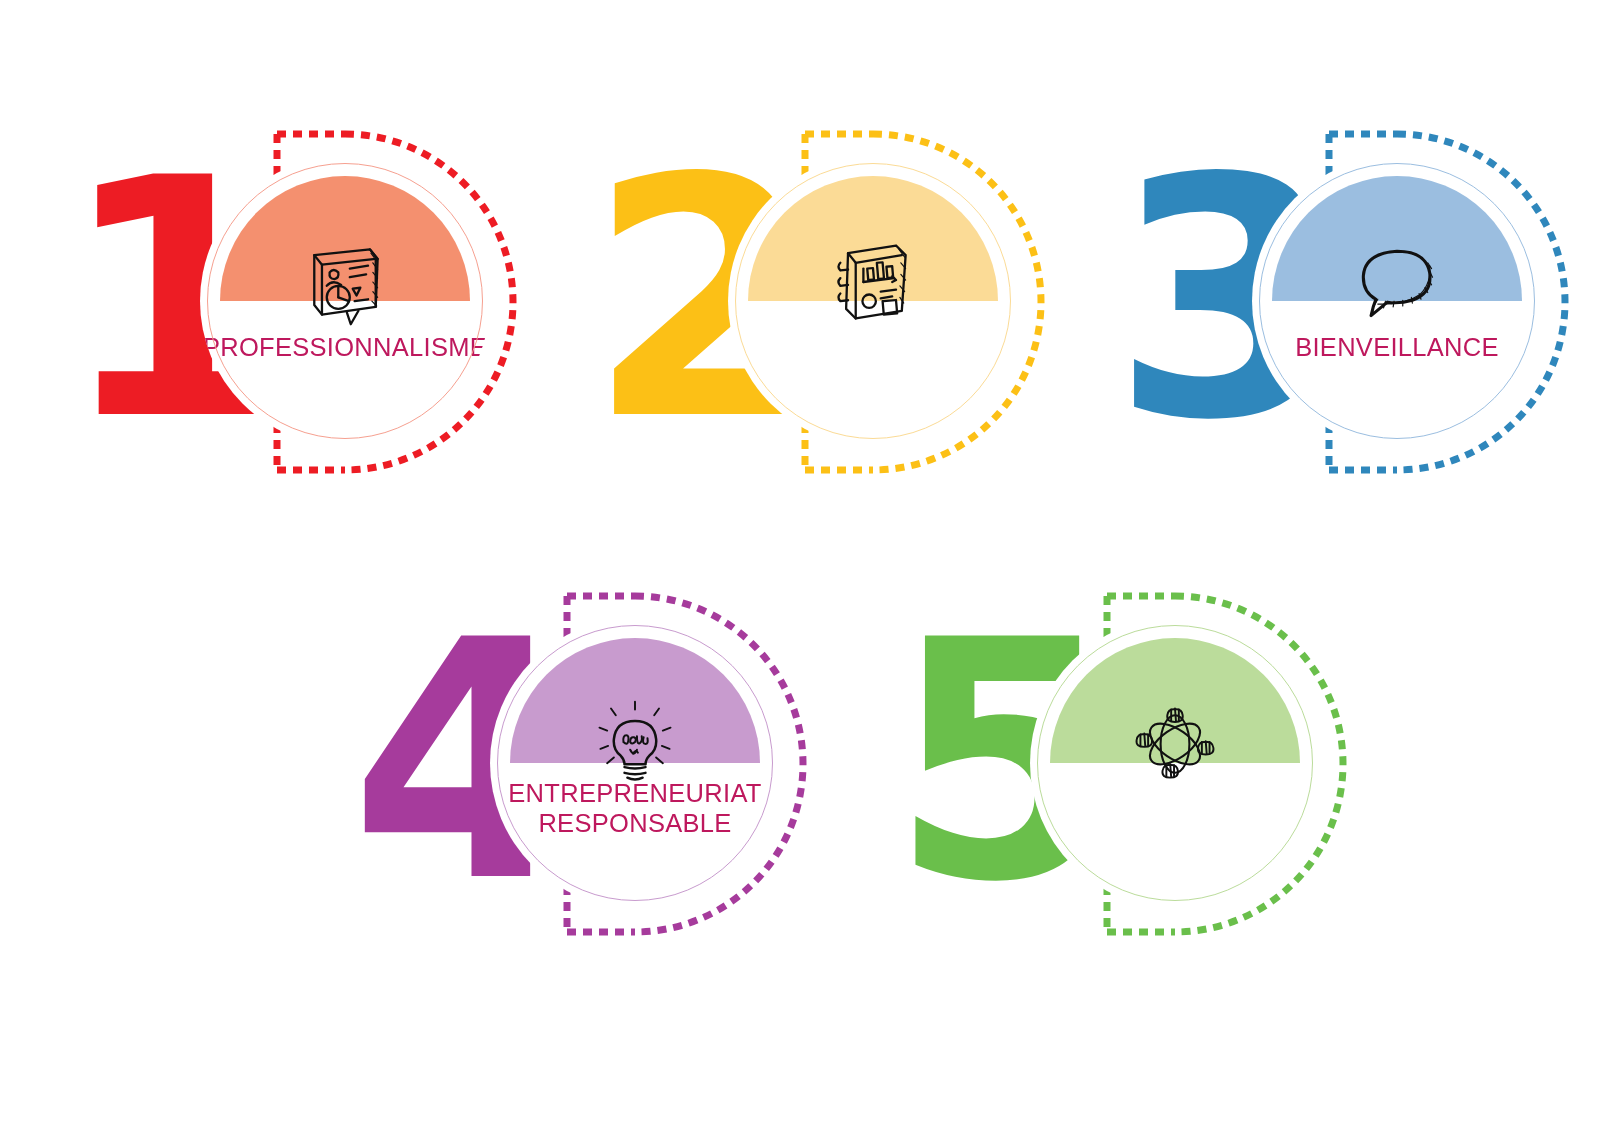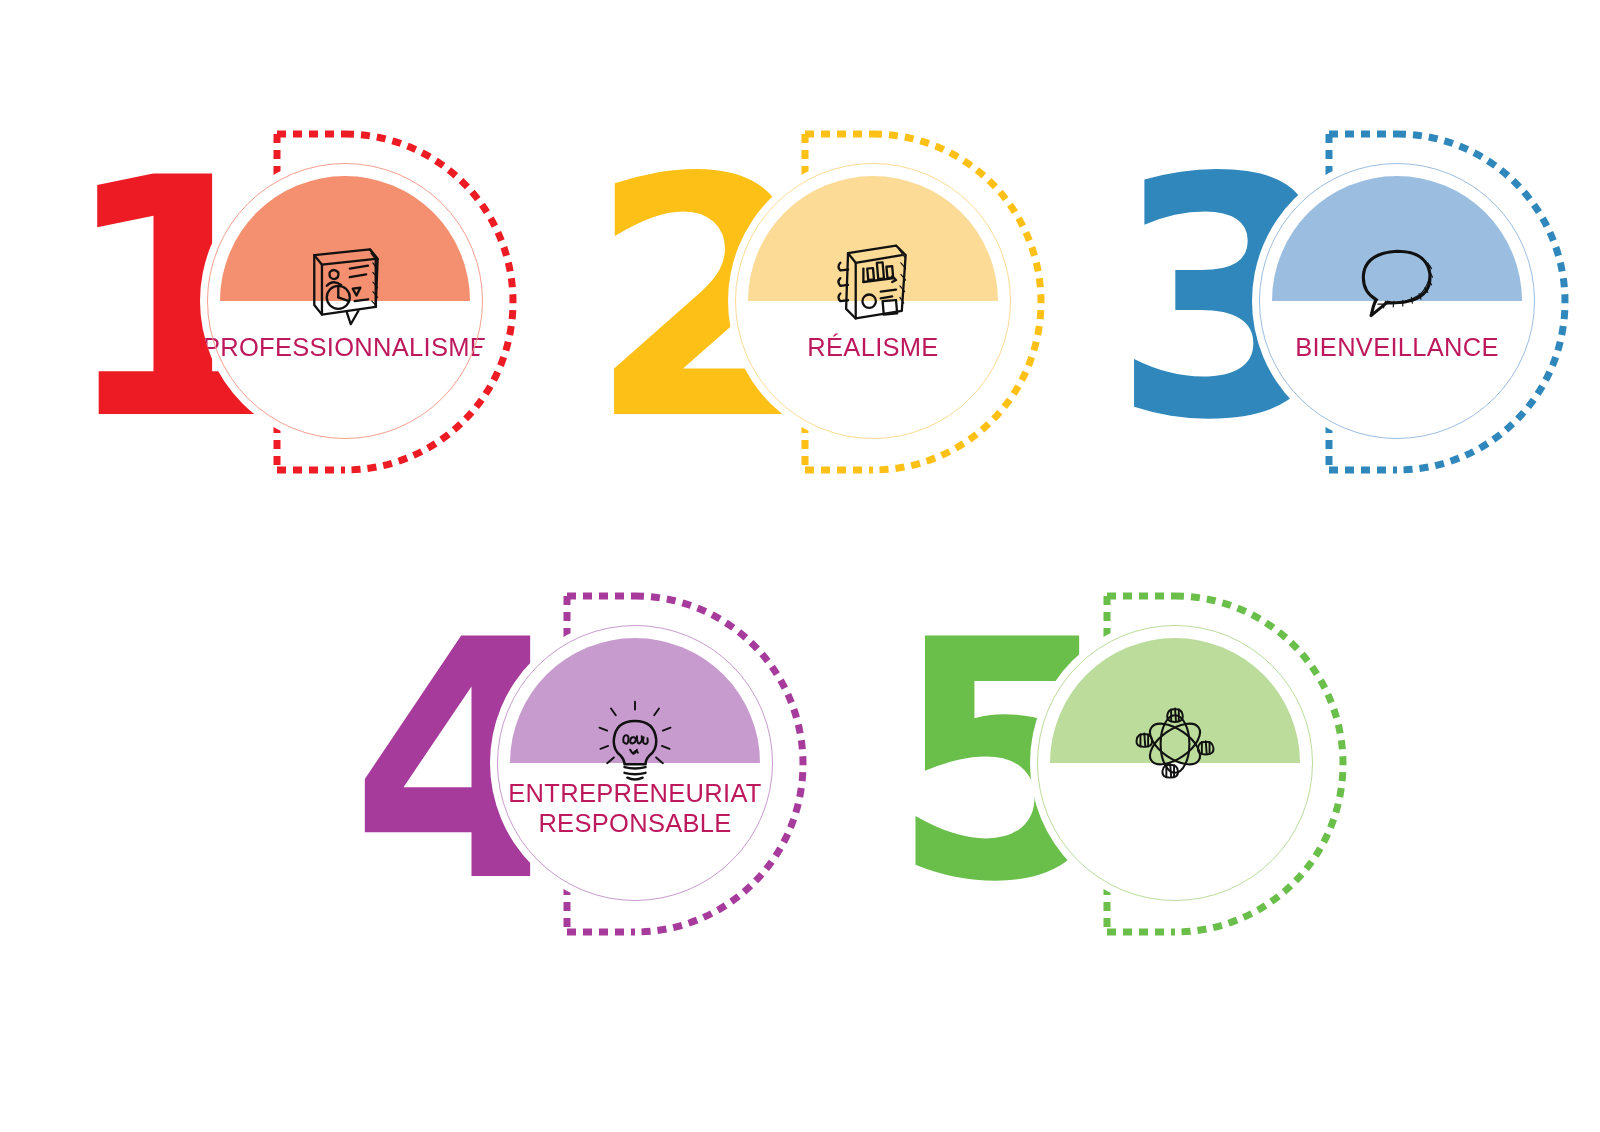--- a/index.html
+++ b/index.html
@@ -162,21 +162,20 @@
             <rect x="60" y="70" width="14" height="14" transform="rotate(-5 60 70)"></rect>
             <g stroke-width="1.2">
               <path d="M77 16 L83 24"></path>
               <path d="M79 30 L84 36"></path>
               <path d="M79 42 L84 48"></path>
               <path d="M78 54 L83 60"></path>
               <path d="M78 66 L82 72"></path>
             </g>
           </svg>
         </div>
-        <div class="label">RÉALISME</div>
       </div>
       <div class="disc-outline" style="border-color: rgb(251, 219, 150);"></div>
     </div>
     <div class="card" style="left: 1112px; top: 128px;">
       <div class="numeral" style="color: rgb(47, 135, 188);">3</div>
       <div class="ring"><svg viewBox="0 0 370 400" width="370" height="400">
           <path d="M 185.0 6.0 A 168 168 0 1 1 185.0 342.0" fill="none" stroke="#2F87BC" stroke-width="7" stroke-dasharray="9 7" stroke-linecap="butt"></path>
           <path d="M 117.0 6.0 L 185.0 6.0" fill="none" stroke="#2F87BC" stroke-width="7" stroke-dasharray="9 7"></path>
           <path d="M 117.0 342.0 L 185.0 342.0" fill="none" stroke="#2F87BC" stroke-width="7" stroke-dasharray="9 7"></path>
           <path d="M 117.0 6.0 L 117.0 52.0" fill="none" stroke="#2F87BC" stroke-width="7" stroke-dasharray="9 7"></path>

